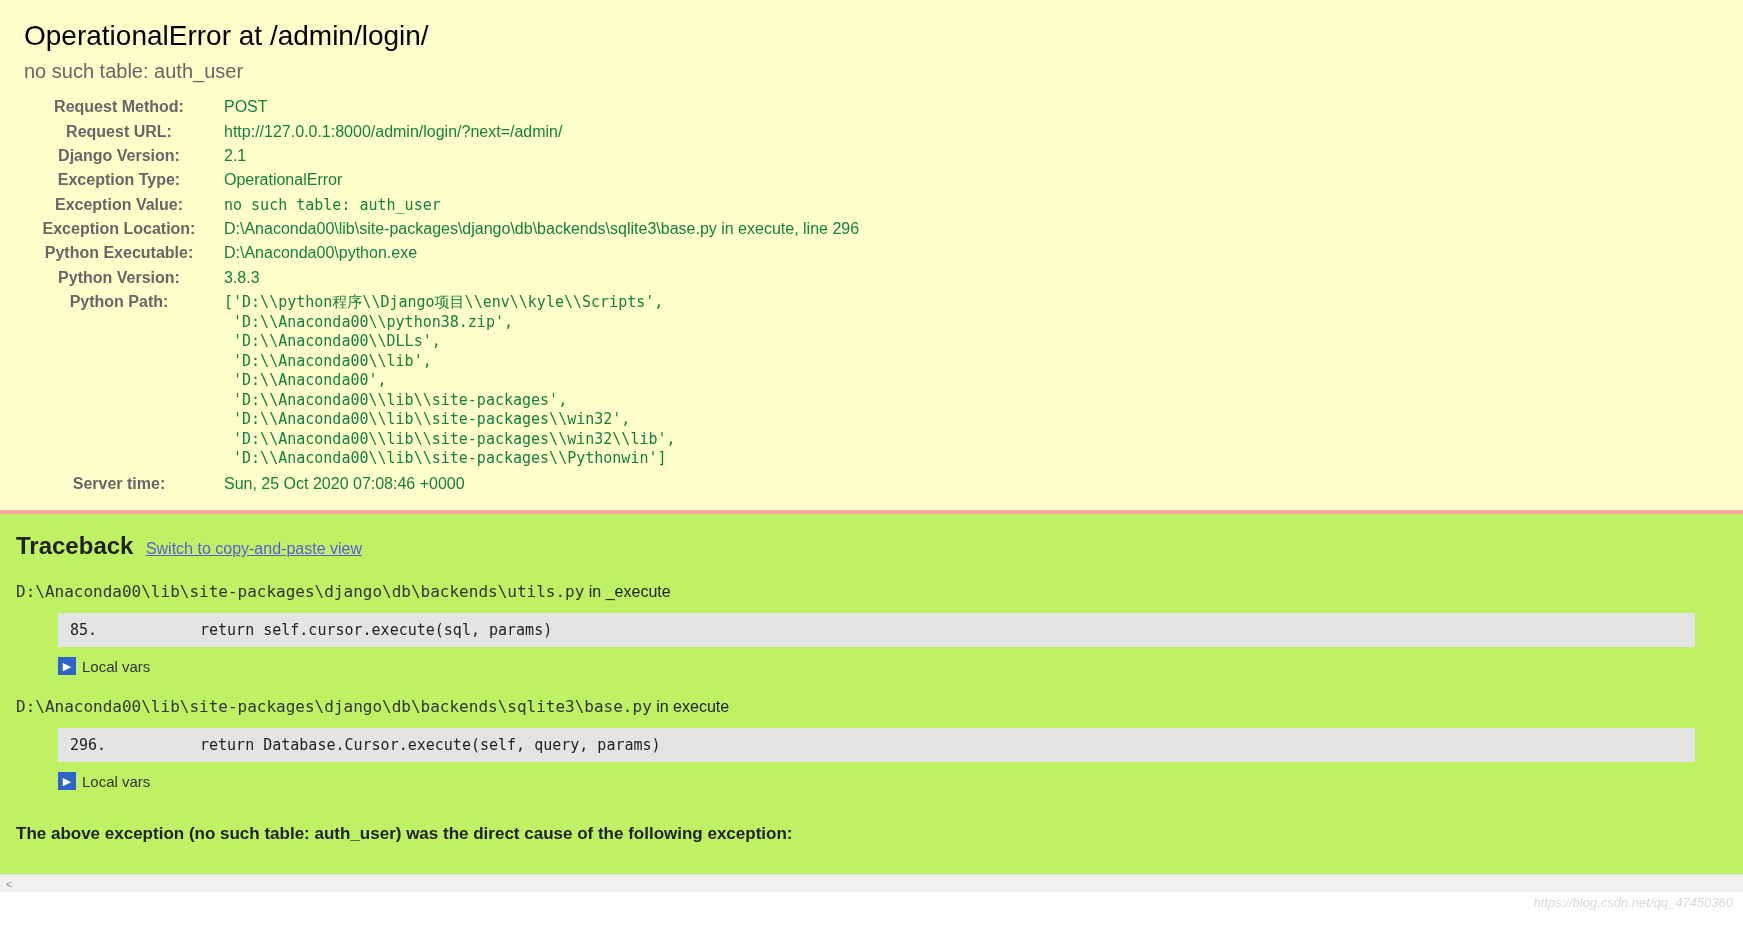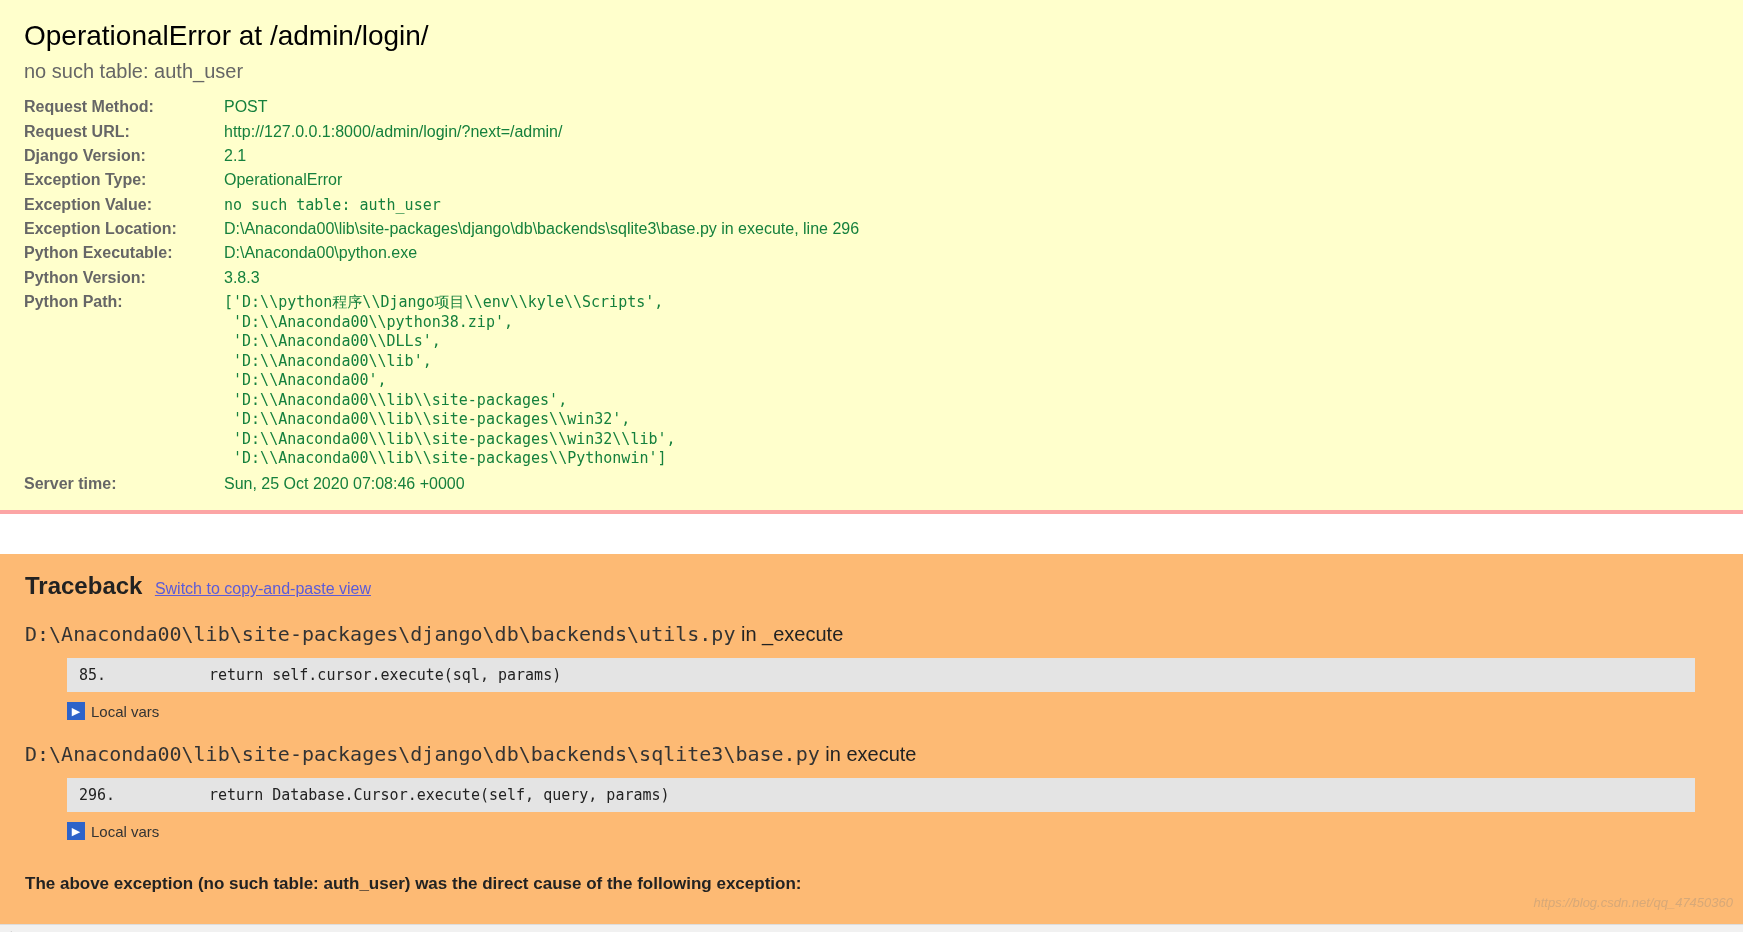--- a/index.html
+++ b/index.html
@@ -34,61 +34,60 @@
     }
     .summary-table {
       padding-left: 24px;
     }
     .summary-row {
       display: flex;
       padding: 3.2px 0;
     }
     .summary-label {
       width: 200px;
-      text-align: left;
+      text-align: center;
       font-weight: bold;
       color: #666;
       padding-right: 10px;
       flex-shrink: 0;
     }
     .summary-value {
       color: #15803d;
     }
     .summary-value.mono, pre.mono {
       font-family: Consolas, monospace;
       font-size: 15px;
     }
     pre.mono {
       white-space: pre;
       line-height: 1.3;
     }
     #traceback {
-      background: #fdba74;
-      padding: 18px 24px 30px 25px;
-      margin-top: 40px;
+      background: #bef264;
+      padding: 18px 24px 30px 16px;
     }
     #traceback h2 {
       display: inline-block;
       font-size: 24px;
       color: #222;
       font-weight: bold;
       margin-right: 8px;
     }
     .switch-link {
       color: #5b5bd8;
       text-decoration: underline;
       font-size: 16px;
       cursor: pointer;
     }
     .frame {
       margin-top: 22px;
     }
     .frame-location {
       color: #222;
-      font-size: 20px;
+      font-size: 16px;
       margin-bottom: 12px;
     }
     .frame-location .code {
       font-family: Consolas, monospace;
       color: #333;
     }
     .frame-context {
       background: #e4e4e4;
       margin-left: 42px;
       margin-right: 24px;

